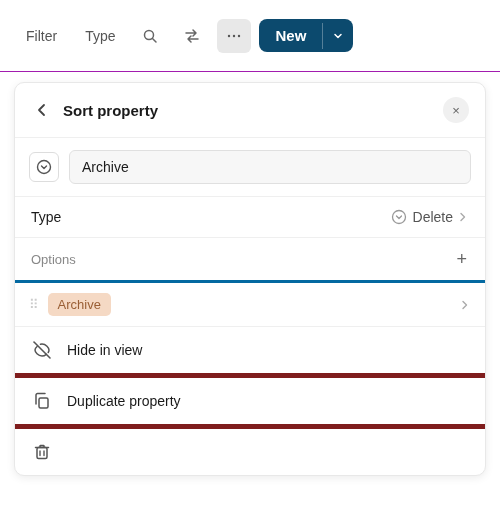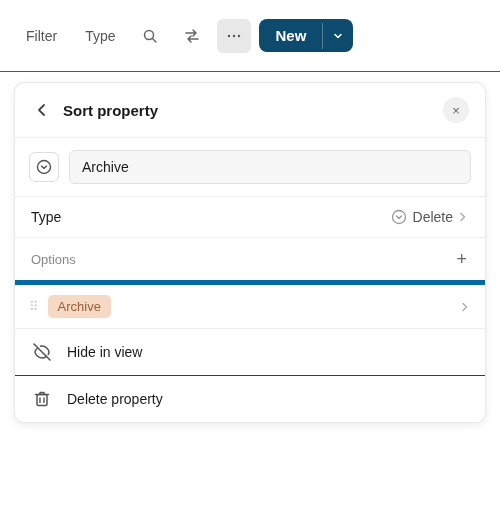--- a/index.html
+++ b/index.html
@@ -180,21 +180,21 @@
       gap: 6px;
       font-size: 14px;
       color: #555;
     }
 
     
     .options-header {
       display: flex;
       align-items: center;
       padding: 10px 16px;
-      border-bottom: 5px solid #0369a1;
+      border-bottom: 3px solid #0369a1;
     }
     .options-label {
       font-size: 13px;
       color: #888;
       flex: 1;
     }
     .add-btn {
       background: none;
       border: none;
       cursor: pointer;
@@ -231,21 +231,21 @@
     }
     .option-spacer { flex: 1; }
 
     
     .action-item {
       display: flex;
       align-items: center;
       padding: 13px 16px;
       gap: 14px;
       cursor: pointer;
-      border-bottom: 1px solid #7f1d1d;
+      border-bottom: 5px solid #7f1d1d;
     }
     .action-item:last-child { border-bottom: none; }
     .action-icon {
       font-size: 17px;
       color: #555;
       width: 22px;
       display: flex;
       align-items: center;
       justify-content: center;
     }
@@ -356,26 +356,34 @@
     <span class="action-icon">
       <svg width="20" height="20" viewBox="0 0 20 20" fill="none">
         <path d="M2 2L18 18" stroke="#555" stroke-width="1.6" stroke-linecap="round"></path>
         <path d="M8.5 4.2C9 4.07 9.5 4 10 4c4 0 7 4 7 6 0 .8-.3 1.7-.8 2.5" stroke="#555" stroke-width="1.5" stroke-linecap="round"></path>
         <path d="M5.1 6.5C3.8 7.6 3 9 3 10c0 2 3 6 7 6 1.6 0 3.1-.7 4.3-1.7" stroke="#555" stroke-width="1.5" stroke-linecap="round"></path>
       </svg>
     </span>
     <span class="action-label">Hide in view</span>
   </div>
 
+  <div class="action-item">
+    <span class="action-icon">
+      <svg width="20" height="20" viewBox="0 0 20 20" fill="none">
+        <rect x="7" y="7" width="9" height="10" rx="1.5" stroke="#555" stroke-width="1.5"></rect>
+        <path d="M4 13V4a1.5 1.5 0 0 1 1.5-1.5H13" stroke="#555" stroke-width="1.5" stroke-linecap="round"></path>
+      </svg>
+    </span>
+    <span class="action-label">Duplicate property</span>
+  </div>
 
   <div class="action-item">
     <span class="action-icon">
       <svg width="20" height="20" viewBox="0 0 20 20" fill="none">
         <path d="M3.5 5.5h13M8 5.5V4a.5.5 0 0 1 .5-.5h3A.5.5 0 0 1 12 4v1.5" stroke="#555" stroke-width="1.5" stroke-linecap="round"></path>
         <rect x="5" y="5.5" width="10" height="11" rx="1.5" stroke="#555" stroke-width="1.5"></rect>
         <line x1="8" y1="9" x2="8" y2="13.5" stroke="#555" stroke-width="1.4" stroke-linecap="round"></line>
         <line x1="12" y1="9" x2="12" y2="13.5" stroke="#555" stroke-width="1.4" stroke-linecap="round"></line>
       </svg>
     </span>
-    <span class="action-label">Delete property</span>
   </div>
 
 </div>
 
 </body></html>

